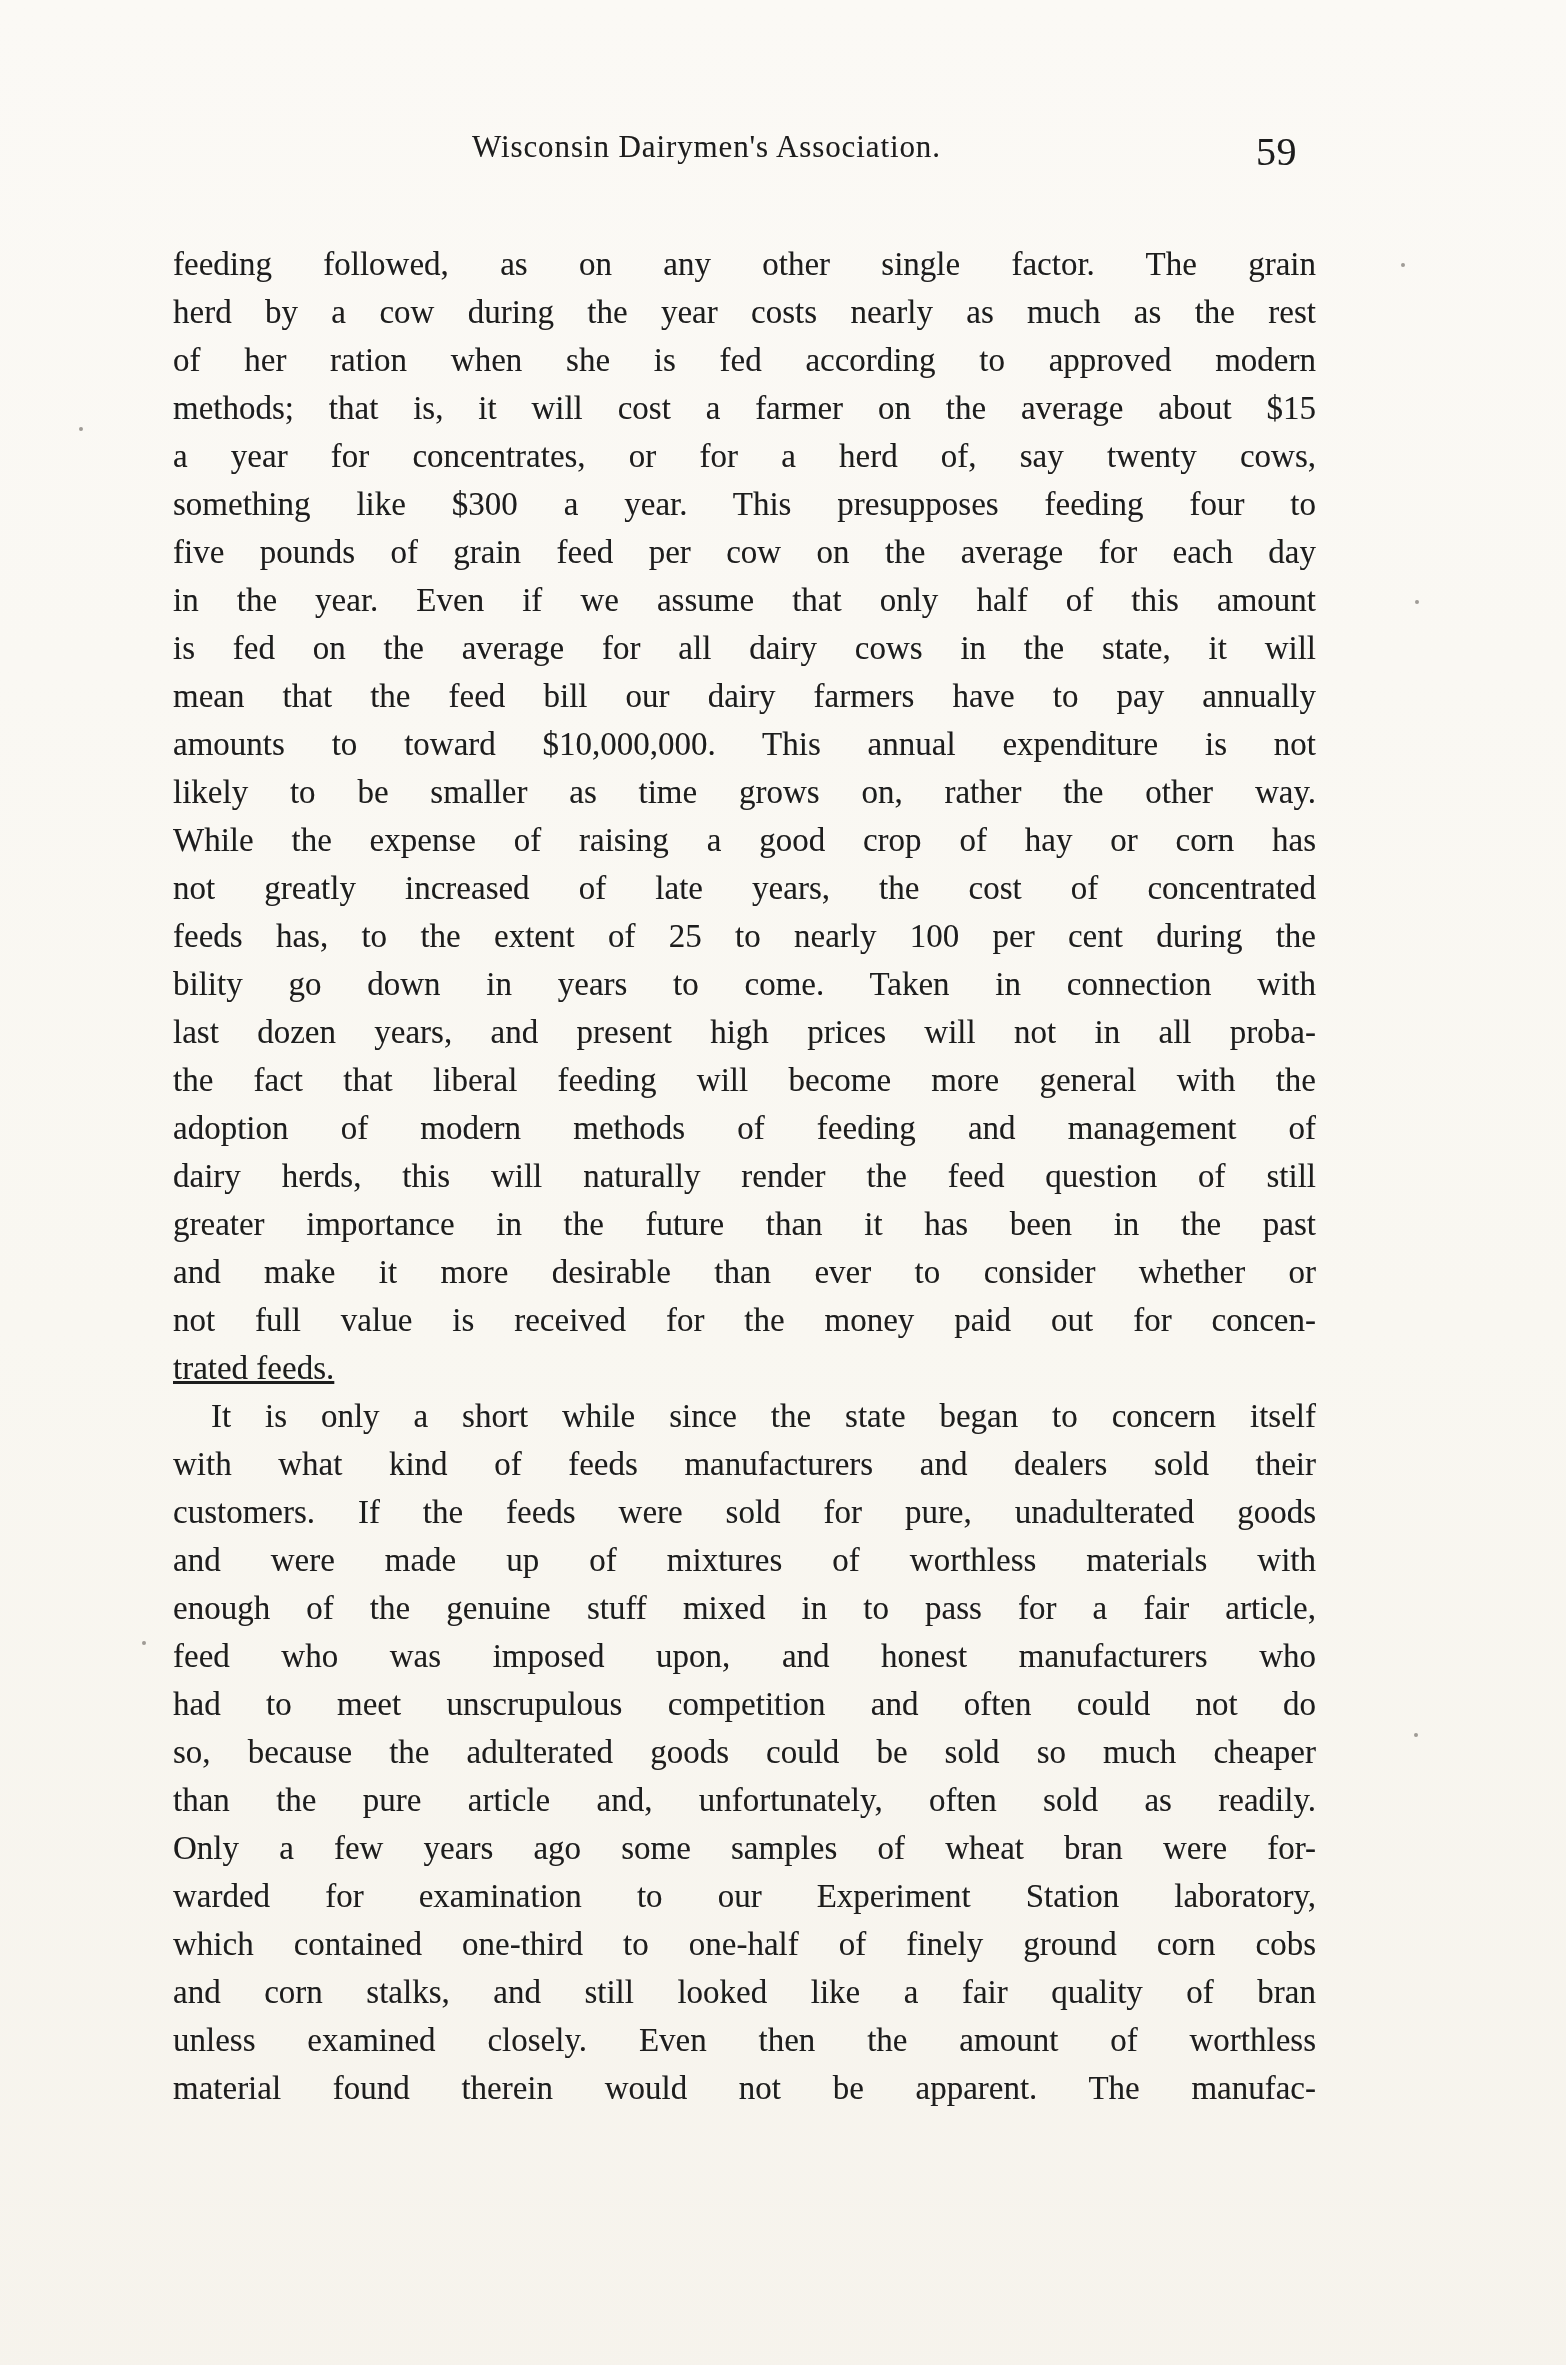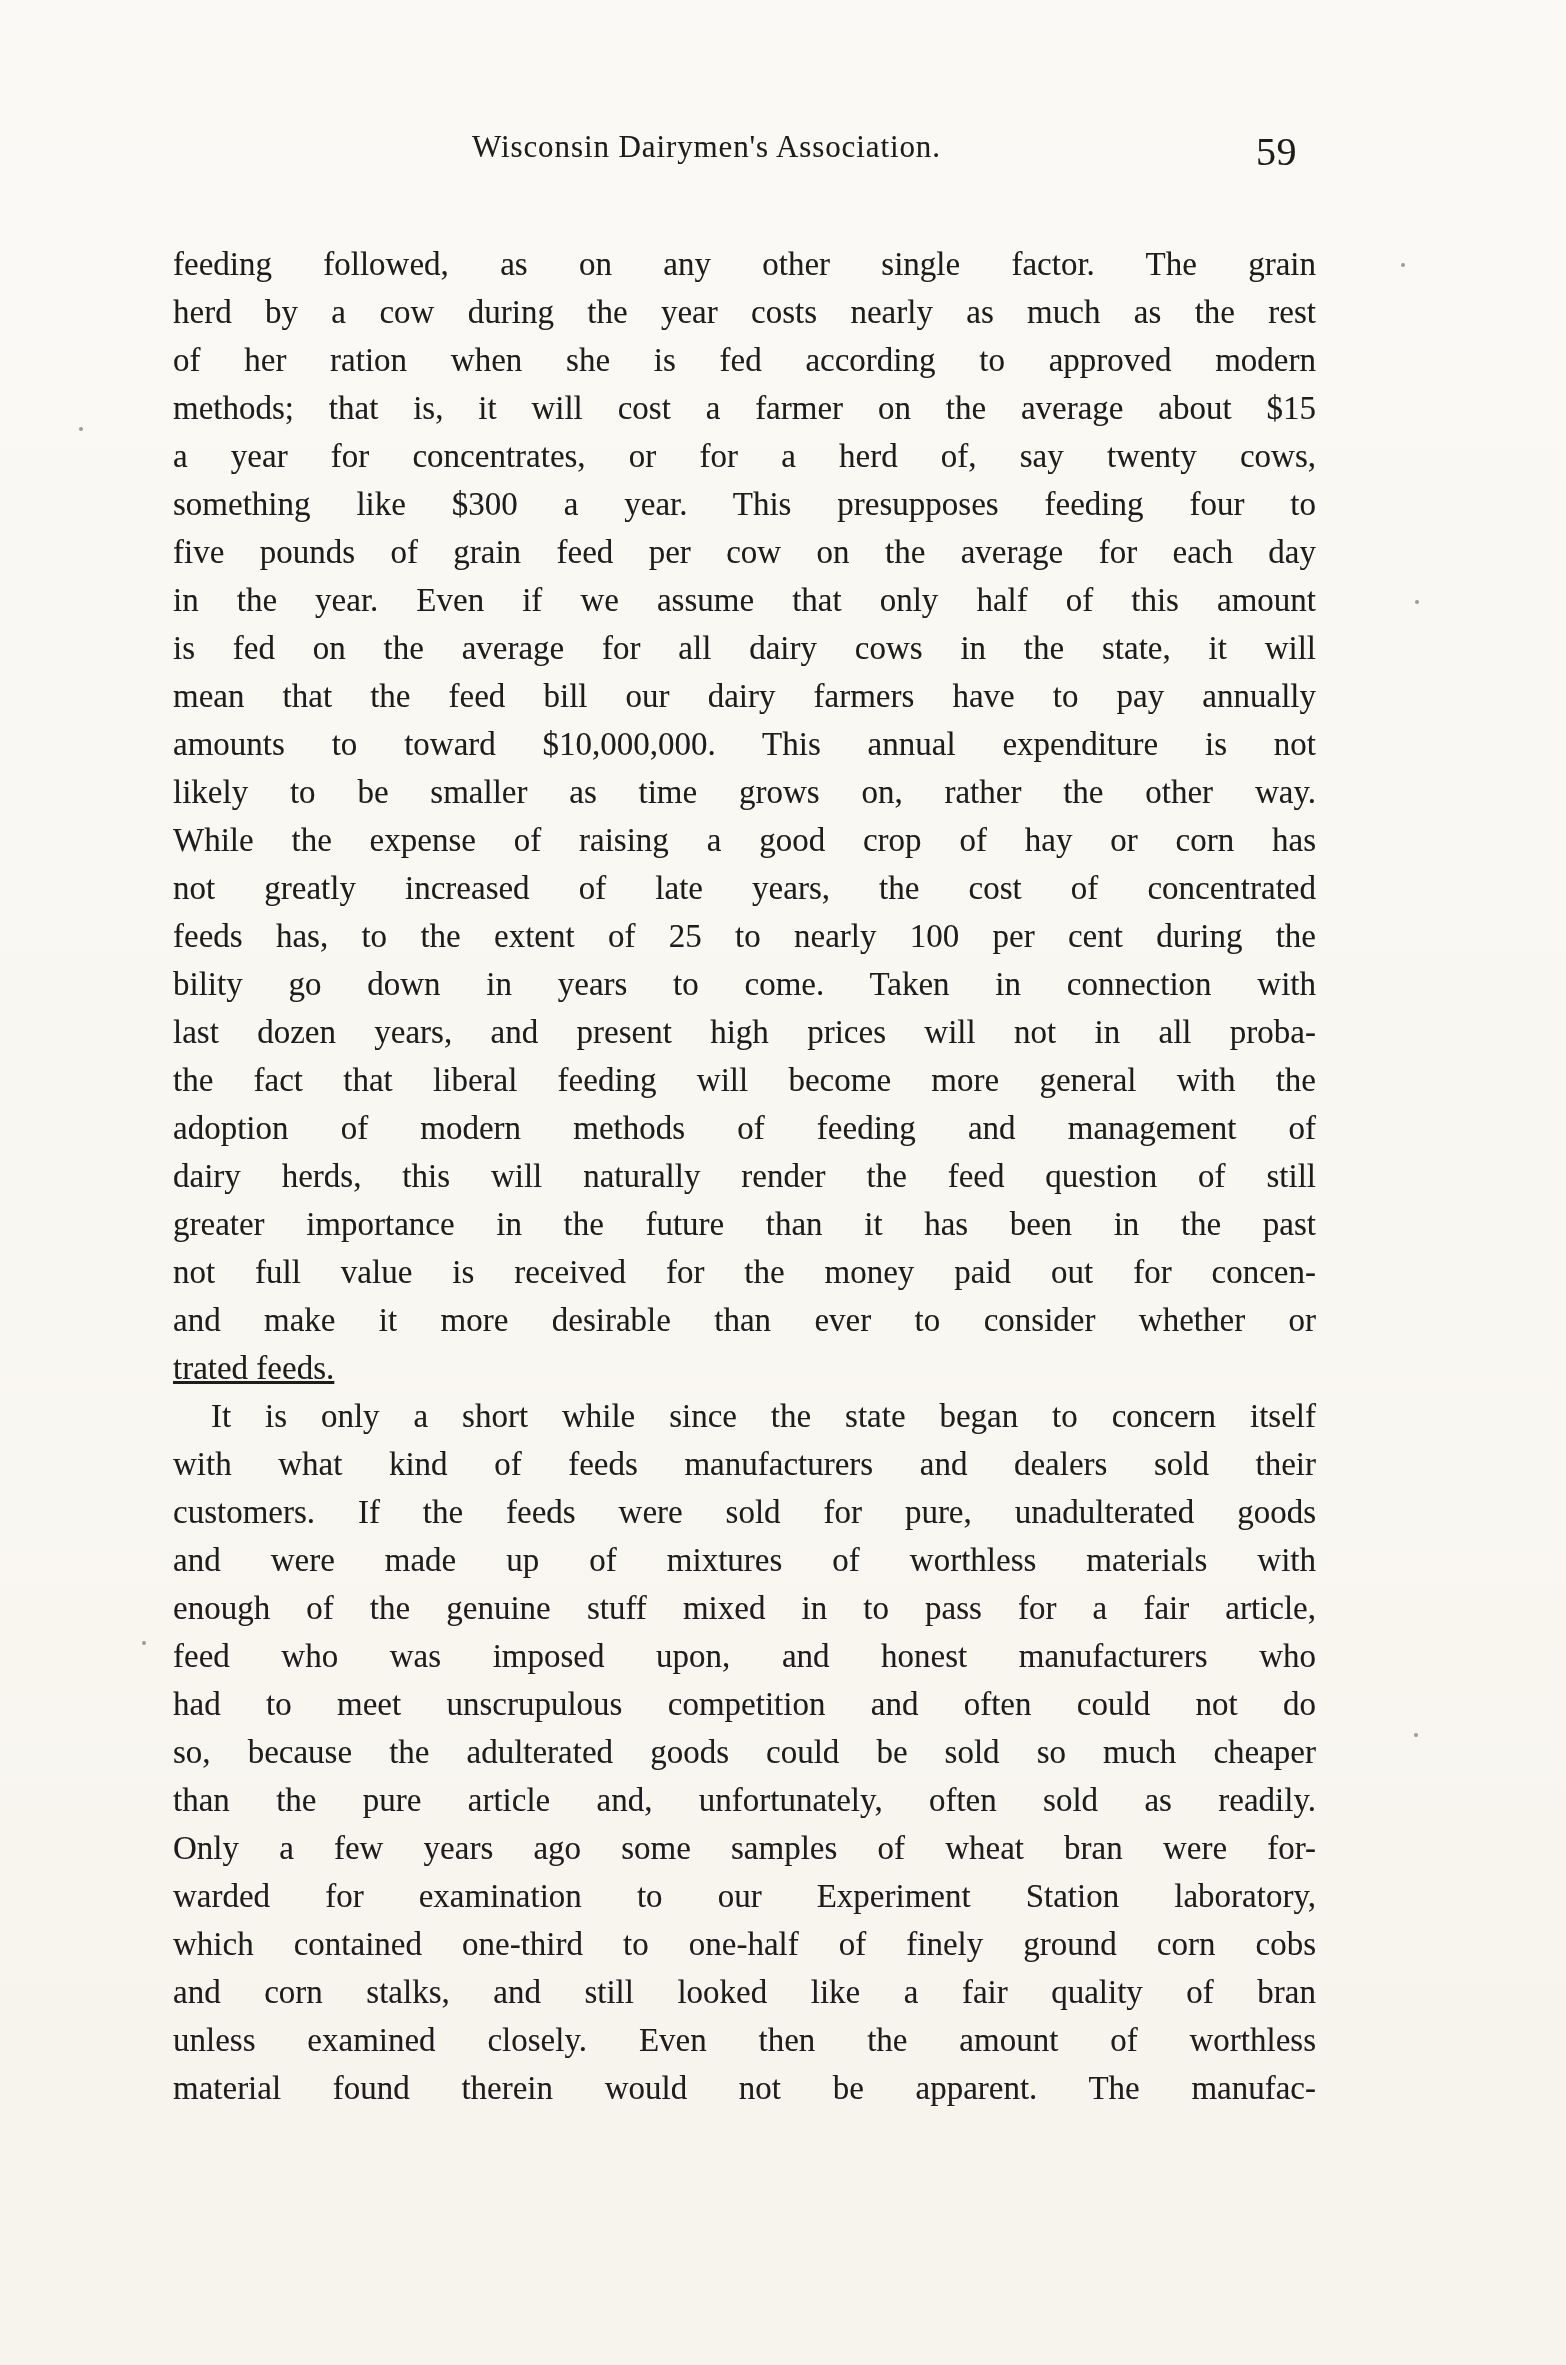--- a/index.html
+++ b/index.html
@@ -112,22 +112,22 @@
         <div class="line">likely to be smaller as time grows on, rather the other way.</div>
         <div class="line">While the expense of raising a good crop of hay or corn has</div>
         <div class="line">not greatly increased of late years, the cost of concentrated</div>
         <div class="line">feeds has, to the extent of 25 to nearly 100 per cent during the</div>
         <div class="line">bility go down in years to come.  Taken in connection with</div>
         <div class="line">last dozen years, and present high prices will not in all proba-</div>
         <div class="line">the fact that liberal feeding will become more general with the</div>
         <div class="line">adoption of modern methods of feeding and management of</div>
         <div class="line">dairy herds, this will naturally render the feed question of still</div>
         <div class="line">greater importance in the future than it has been in the past</div>
+        <div class="line">and make it more desirable than ever to consider whether or</div>
         <div class="line">not full value is received for the money paid out for concen-</div>
-        <div class="line">and make it more desirable than ever to consider whether or</div>
         <div class="line last">trated feeds.</div>
       </div>
       <div class="paragraph">
         <div class="line indent">It is only a short while since the state began to concern itself</div>
         <div class="line">with what kind of feeds manufacturers and dealers sold their</div>
         <div class="line">customers.  If the feeds were sold for pure, unadulterated goods</div>
         <div class="line">and were made up of mixtures of worthless materials with</div>
         <div class="line">enough of the genuine stuff mixed in to pass for a fair article,</div>
         <div class="line">feed who was imposed upon, and honest manufacturers who</div>
         <div class="line">had to meet unscrupulous competition and often could not do</div>

